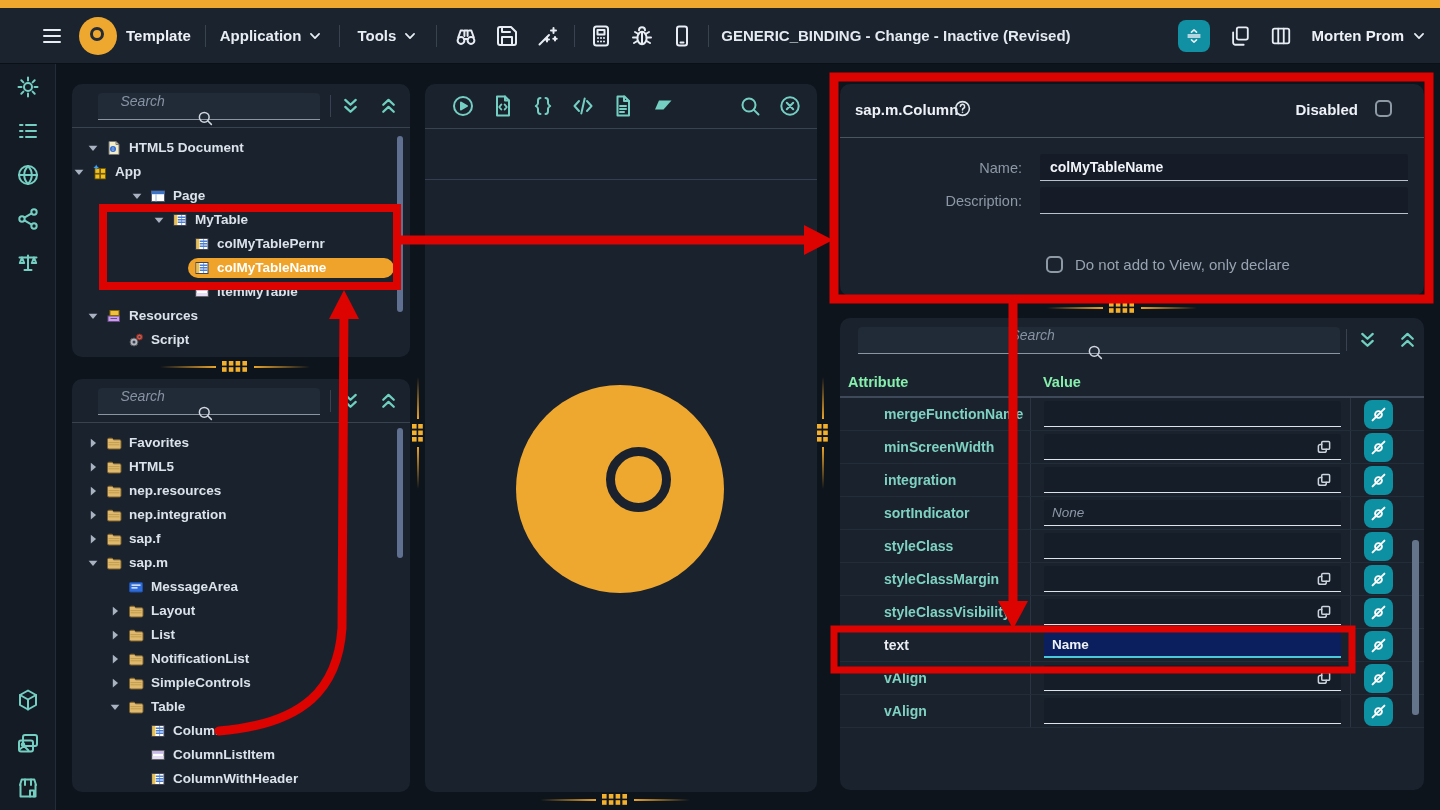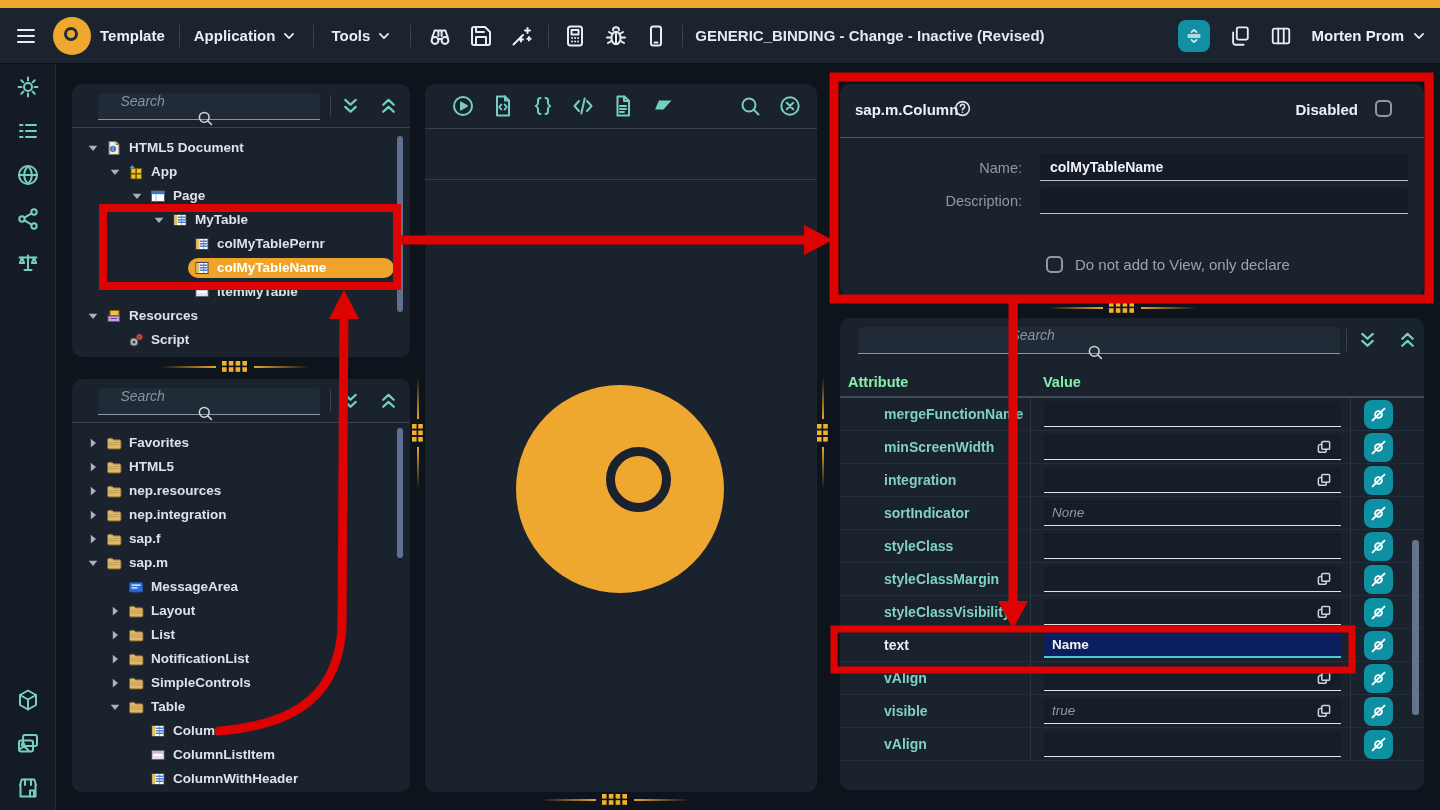--- a/index.html
+++ b/index.html
@@ -4,21 +4,21 @@
 <title>App Designer</title>
 <style>
   * { margin:0; padding:0; box-sizing:border-box; }
   html,body { background:#0a0f16; }
   .screen { position:relative; width:1440px; height:810px; overflow:hidden;
             background:#0e141c; font-family:"Liberation Sans", sans-serif; color:#dfe5ec; }
 
   
   .top-strip { position:absolute; left:0; top:0; width:1440px; height:8px; background:#efa72e; }
   .topbar { position:absolute; left:0; top:8px; width:1440px; height:56px; background:#1b232e;
-            display:flex; align-items:center; border-bottom:1px solid #0b1016; }
+            display:flex; align-items:center; border-bottom:1px solid #0b1016;padding-left:26px; }
   .tb-sep { width:1px; height:22px; background:#39424f; flex:0 0 auto; }
   .icon { display:inline-flex; align-items:center; justify-content:center; color:#e8edf3; flex:0 0 auto; }
   .icon svg { display:block; width:100%; height:100%; }
   .tb-icon { width:24px; height:24px; }
   .logo { position:relative; width:38px; height:38px; border-radius:50%; background:#efa82f; flex:0 0 auto; }
   .logo-ring { position:absolute; left:11px; top:10px; width:14px; height:14px; border:3px solid #222b36; border-radius:50%; }
   .tb-brand { font-size:15px; font-weight:bold; color:#eef2f7; }
   .tb-menu { display:flex; align-items:center; gap:7px; font-size:15px; font-weight:bold; color:#e8edf3; cursor:pointer; }
   .tb-title { font-size:15px; font-weight:600; color:#e5eaf1; white-space:nowrap; }
   .tb-right { margin-left:auto; margin-right:14px; display:flex; align-items:center; gap:19px; }
@@ -324,21 +324,21 @@
               <svg viewBox="0 0 16 16">
                 <path d="M3 1.5h7l3 3v10H3z" fill="#f2ecc8" stroke="#777" stroke-width="1"></path>
                 <path d="M10 1.5v3h3" fill="none" stroke="#777" stroke-width="1"></path>
                 <circle cx="7" cy="9" r="2.3" fill="none" stroke="#2f6bd8" stroke-width="1.4"></circle>
                 <path d="M9.3 9H4.9" stroke="#2f6bd8" stroke-width="1.4"></path>
               </svg>
             </span>
             <span class="tree-label">HTML5 Document</span>
           </span>
         </div>
-        <div class="tree-row" style="padding-left: 36px;">
+        <div class="tree-row" style="">
           <span class="expander">
             <svg viewBox="0 0 16 16">
               <polygon points="3,5.5 13,5.5 8,11.5" fill="#a8b2c0"></polygon>
             </svg>
           </span>
           <span class="row-body">
             <span class="tree-icon icon">
               <svg viewBox="0 0 16 16">
                 <rect x="3" y="4.5" width="4.8" height="4.8" fill="#f0c020" stroke="#7a5c00" stroke-width="0.8"></rect>
                 <rect x="8.6" y="4.5" width="4.8" height="4.8" fill="#f0c020" stroke="#7a5c00" stroke-width="0.8"></rect>
@@ -998,42 +998,20 @@
           <div class="attr-action">
             <button class="bind-btn">
               <svg viewBox="0 0 24 24" fill="none" stroke="currentColor" stroke-width="2" stroke-linecap="round" stroke-linejoin="round">
                 <circle cx="12" cy="12" r="4.3" stroke-width="2.4"></circle>
                 <path d="M4.5 19.5 19.5 4.5" stroke-width="2.4"></path>
               </svg>
             </button>
           </div>
         </div>
         <div class="attr-row">
-          <div class="attr-name">visible</div>
-          <div class="attr-value">
-            <div class="ui-input">
-              <input type="text" placeholder="true" style="">
-              <span class="picker icon">
-                <svg viewBox="0 0 24 24" fill="none" stroke="currentColor" stroke-width="2" stroke-linecap="round" stroke-linejoin="round">
-                  <rect x="9" y="4.5" width="10.5" height="10.5" rx="1.5"></rect>
-                  <path d="M15 15v1.5A2.5 2.5 0 0 1 12.5 19H7a2.5 2.5 0 0 1-2.5-2.5V11A2.5 2.5 0 0 1 7 8.5h2"></path>
-                </svg>
-              </span>
-            </div>
-          </div>
-          <div class="attr-action">
-            <button class="bind-btn">
-              <svg viewBox="0 0 24 24" fill="none" stroke="currentColor" stroke-width="2" stroke-linecap="round" stroke-linejoin="round">
-                <circle cx="12" cy="12" r="4.3" stroke-width="2.4"></circle>
-                <path d="M4.5 19.5 19.5 4.5" stroke-width="2.4"></path>
-              </svg>
-            </button>
-          </div>
-        </div>
-        <div class="attr-row">
           <div class="attr-name">vAlign</div>
           <div class="attr-value">
             <div class="ui-input">
               <input type="text" style="">
             </div>
           </div>
           <div class="attr-action">
             <button class="bind-btn">
               <svg viewBox="0 0 24 24" fill="none" stroke="currentColor" stroke-width="2" stroke-linecap="round" stroke-linejoin="round">
                 <circle cx="12" cy="12" r="4.3" stroke-width="2.4"></circle>

